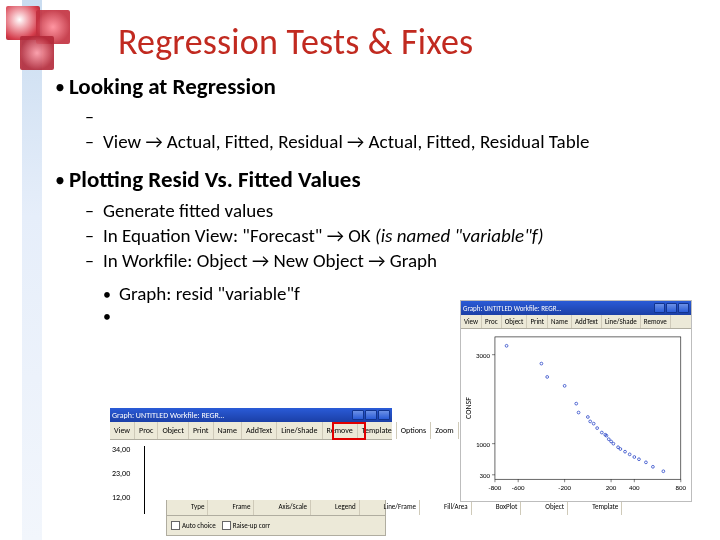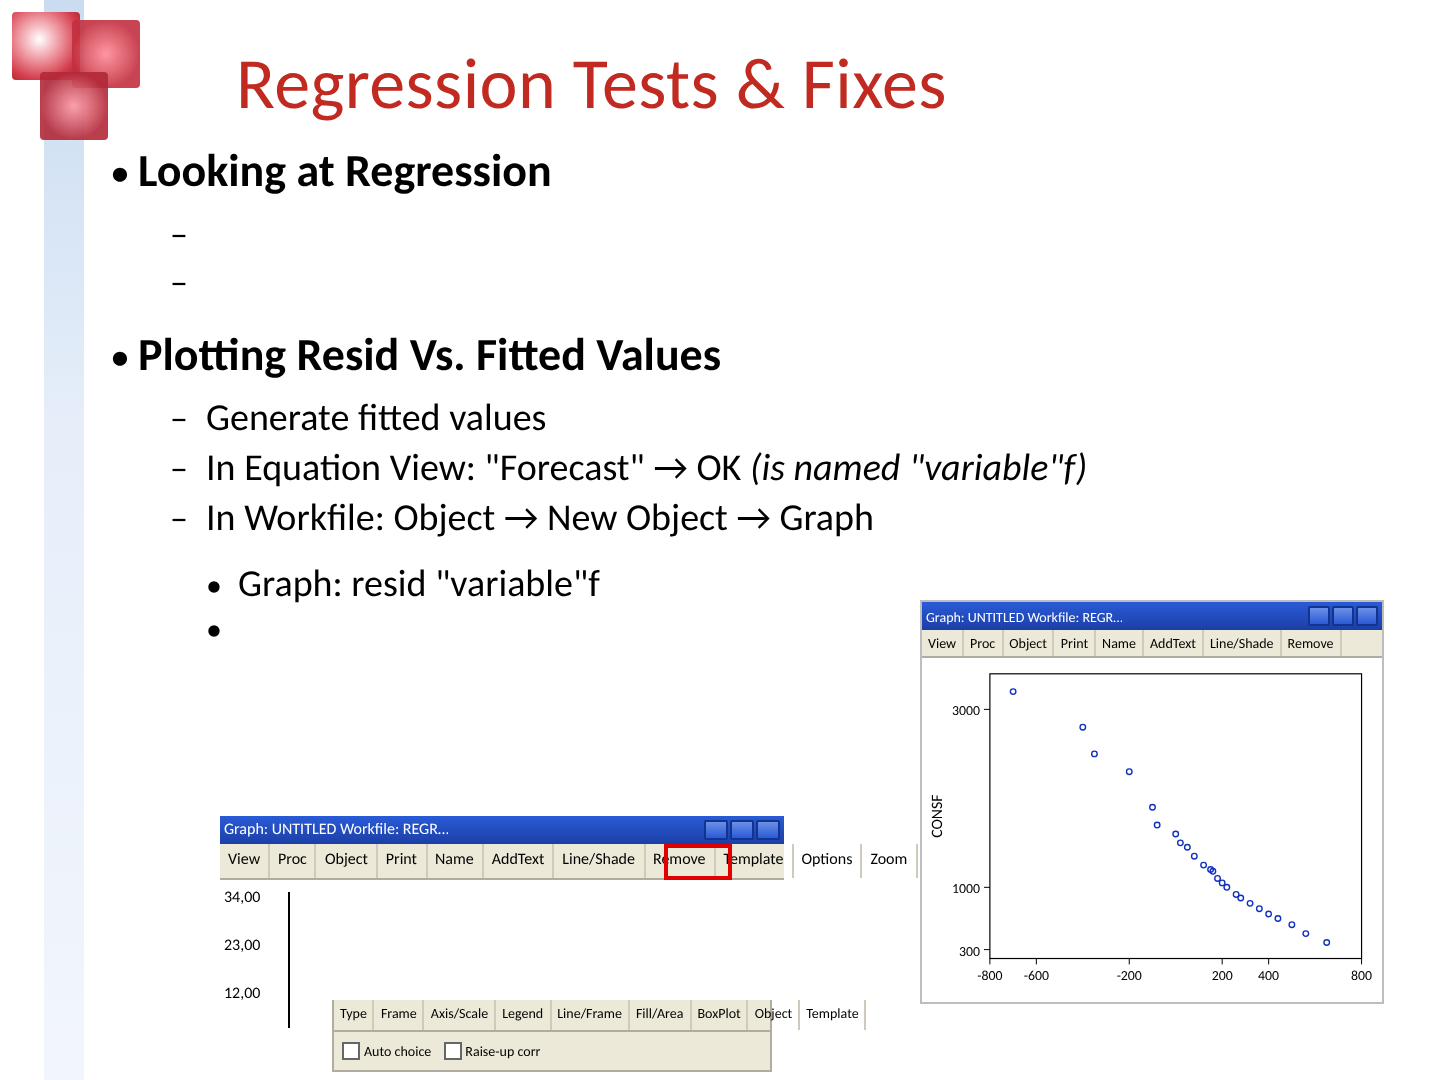--- a/index.html
+++ b/index.html
@@ -37,21 +37,21 @@
   .toolshot .tabs { position: absolute; left: 0; top: 14px; right: 0; height: 18px; background: #ece9d8; display: flex; border-bottom: 1px solid #b0ada0; }
   .toolshot .tabs .tab { font-size: 8px; padding: 3px 4px; border-right: 1px solid #cfcab9; color: #000; white-space: nowrap; }
   .toolshot .redbox { position: absolute; left: 222px; top: 14px; width: 34px; height: 18px; border: 2px solid #e00000; }
   .toolshot .body { position: absolute; left: 0; top: 32px; right: 0; bottom: 0; background: #fff; }
   .toolshot .axis { position: absolute; left: 34px; top: 6px; bottom: 6px; width: 1px; background: #000; }
   .toolshot .ticklab { position: absolute; left: 2px; font-size: 8px; color: #000; }
   
   .optdlg { position: absolute; left: 56px; top: 60px; width: 220px; height: 50px; }
   .optdlg .obar { height: 14px; background: linear-gradient(#2a5bd7,#1b3fa6); color: #fff; font-size: 8px; padding: 1px 4px; }
   .optdlg .otabs { height: 16px; background: #ece9d8; display: flex; border: 1px solid #b0ada0; border-top: none; }
-  .optdlg .otabs .ot { font-size: 7px; padding: 2px 3px; border-right: 1px solid #cfcab9; white-space: nowrap; }
+  .optdlg .otabs .ot { font-size: 7px; padding: 2px 3px; border-right: 1px solid #cfcab9; white-space: nowrap; margin-left: 21px; }
   .optdlg .obody { height: 20px; background: #ece9d8; border: 1px solid #b0ada0; border-top: none; padding: 2px 4px; display: flex; gap: 6px; }
   .optdlg .cb { font-size: 7px; display: flex; align-items: center; gap: 2px; }
   .optdlg .cb::before { content: ""; width: 7px; height: 7px; border: 1px solid #666; background: #fff; display: inline-block; }
 
   
   .scattershot { position: absolute; left: 460px; top: 300px; width: 232px; height: 202px; z-index: 4; background: #fff; border: 1px solid #bdbdbd; }
   .scattershot .winbar { height: 14px; background: linear-gradient(#2a5bd7,#1b3fa6); display: flex; align-items: center; justify-content: space-between; padding: 0 2px; }
   .scattershot .winbar .t { color: #fff; font-size: 7px; white-space: nowrap; overflow: hidden; }
   .scattershot .winbar .wbtns { display: flex; gap: 1px; }
   .scattershot .winbar .wb { width: 11px; height: 10px; background: linear-gradient(#6b90e6,#2a5bd7); border: 1px solid #12348f; border-radius: 1px; }
@@ -79,20 +79,21 @@
         <div class="row">
           <span class="dot">•</span>
           <span class="l1text">Looking at Regression</span>
         </div>
         <ul class="b2">
           <li>
               <span class="dash">–</span>
             </li>
           <li>
               <span class="dash">–</span>
+              <span class="l2text">View → Actual, Fitted, Residual → Actual, Fitted, Residual Table</span>
             </li>
         </ul>
       </li>
       <li>
         <div class="row">
           <span class="dot">•</span>
           <span class="l1text">Plotting Resid Vs. Fitted Values</span>
         </div>
         <ul class="b2">
           <li>

